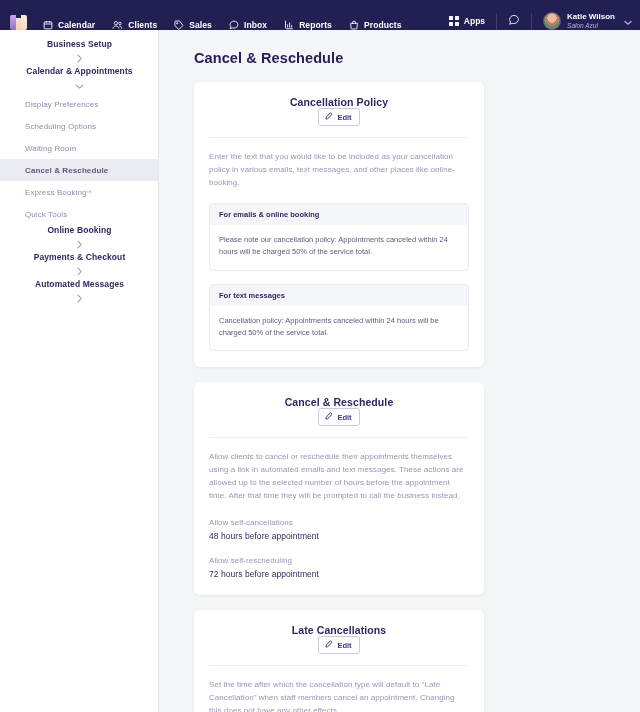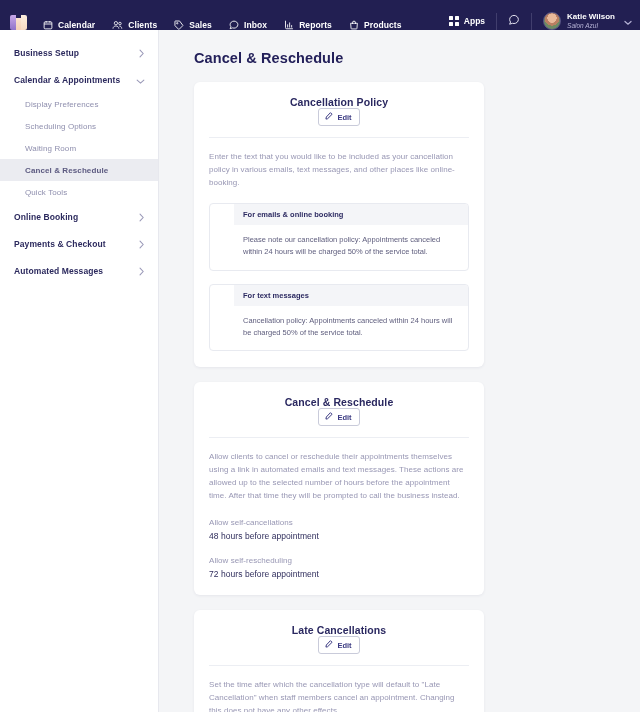--- a/index.html
+++ b/index.html
@@ -133,20 +133,21 @@
     overflow: hidden;
   }
 
   .side-group {
     display: flex;
     align-items: center;
     justify-content: space-between;
     padding: 0 13px 0 14px;
     height: 27px;
     cursor: pointer;
+    flex-direction: column;
   }
   .side-group-label {
     font-size: 8.5px;
     font-weight: 700;
     color: #2c2a5e;
     letter-spacing: .1px;
   }
 
   .side-sub {
     height: 22px;
@@ -229,21 +230,20 @@
     line-height: 1.62;
     color: #9897b4;
     letter-spacing: .05px;
   }
 
   .policy-box {
     border: 1px solid #e8eaf0;
     border-radius: 4px;
     margin-top: 13px;
     overflow: hidden;
-    padding-left: 24px;
   }
   .policy-box-head {
     background: #f4f5f8;
     padding: 6px 9px;
     font-size: 7.5px;
     font-weight: 700;
     color: #2d2b62;
   }
   .policy-box-body {
     padding: 9px 9px 11px 9px;
@@ -407,20 +407,24 @@
       <span>Display Preferences</span>
     </div>
     <div class="side-sub">
       <span>Scheduling Options</span>
     </div>
     <div class="side-sub">
       <span>Waiting Room</span>
     </div>
     <div class="side-sub active">
       <span>Cancel &amp; Reschedule</span>
+    </div>
+    <div class="side-sub">
+      <span>Express Booking</span>
+        <sup>™</sup>
     </div>
     <div class="side-sub">
       <span>Quick Tools</span>
     </div>
 
     <div class="side-group">
       <span class="side-group-label">Online Booking</span>
       <span>
         <svg width="7" height="9" viewBox="0 0 8 11" fill="none" stroke="#9a99b8" stroke-width="1.3" stroke-linecap="round">
           <path d="M2.2 1.4 6 5.5l-3.8 4.1"></path>

